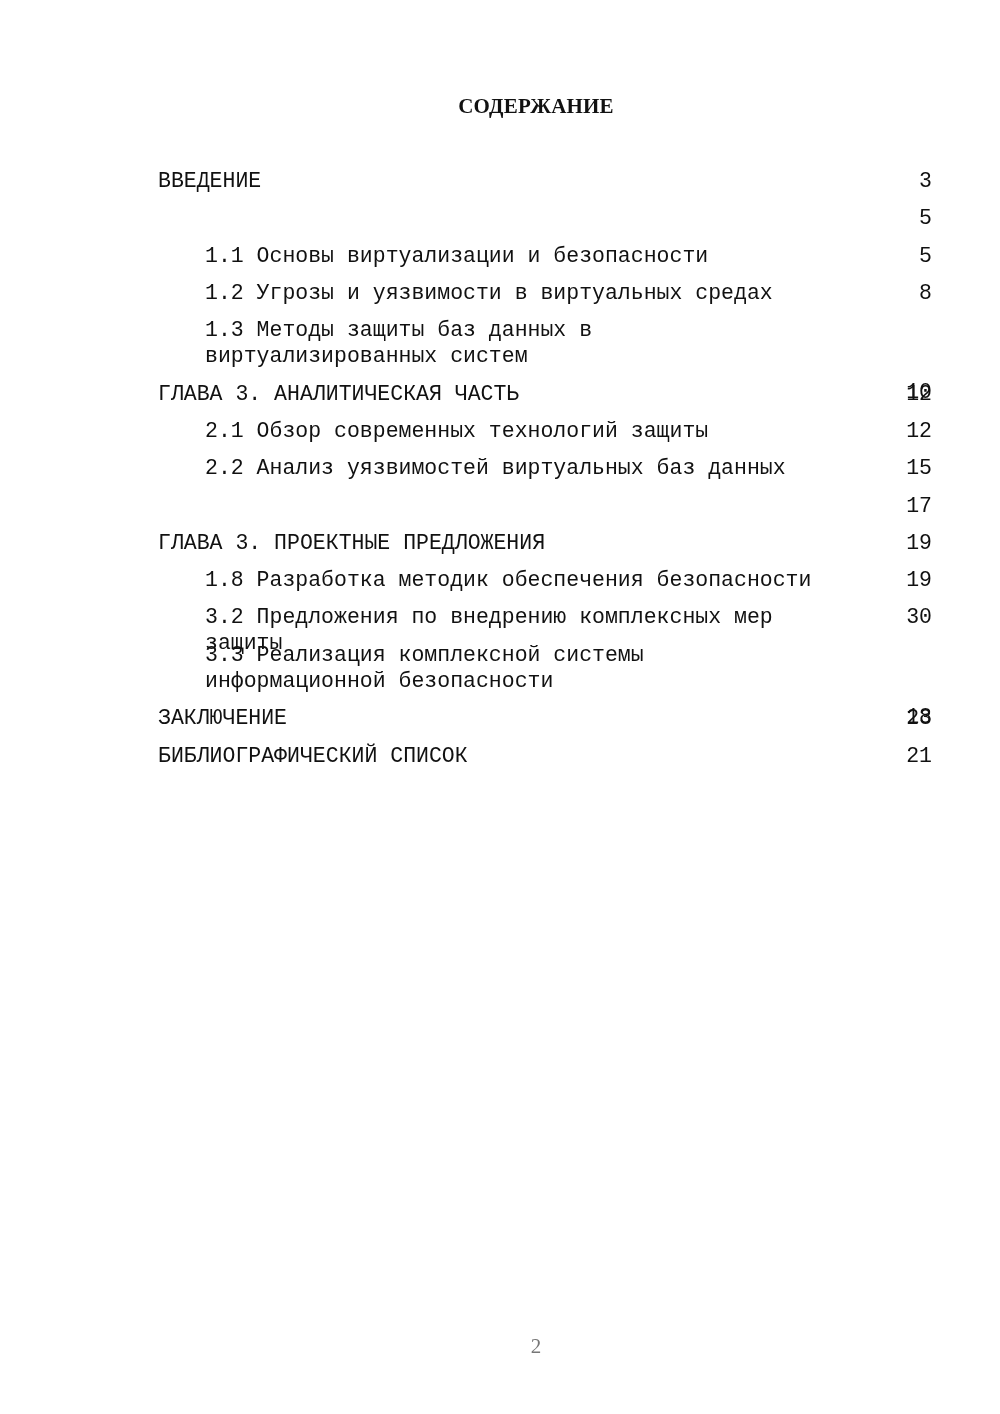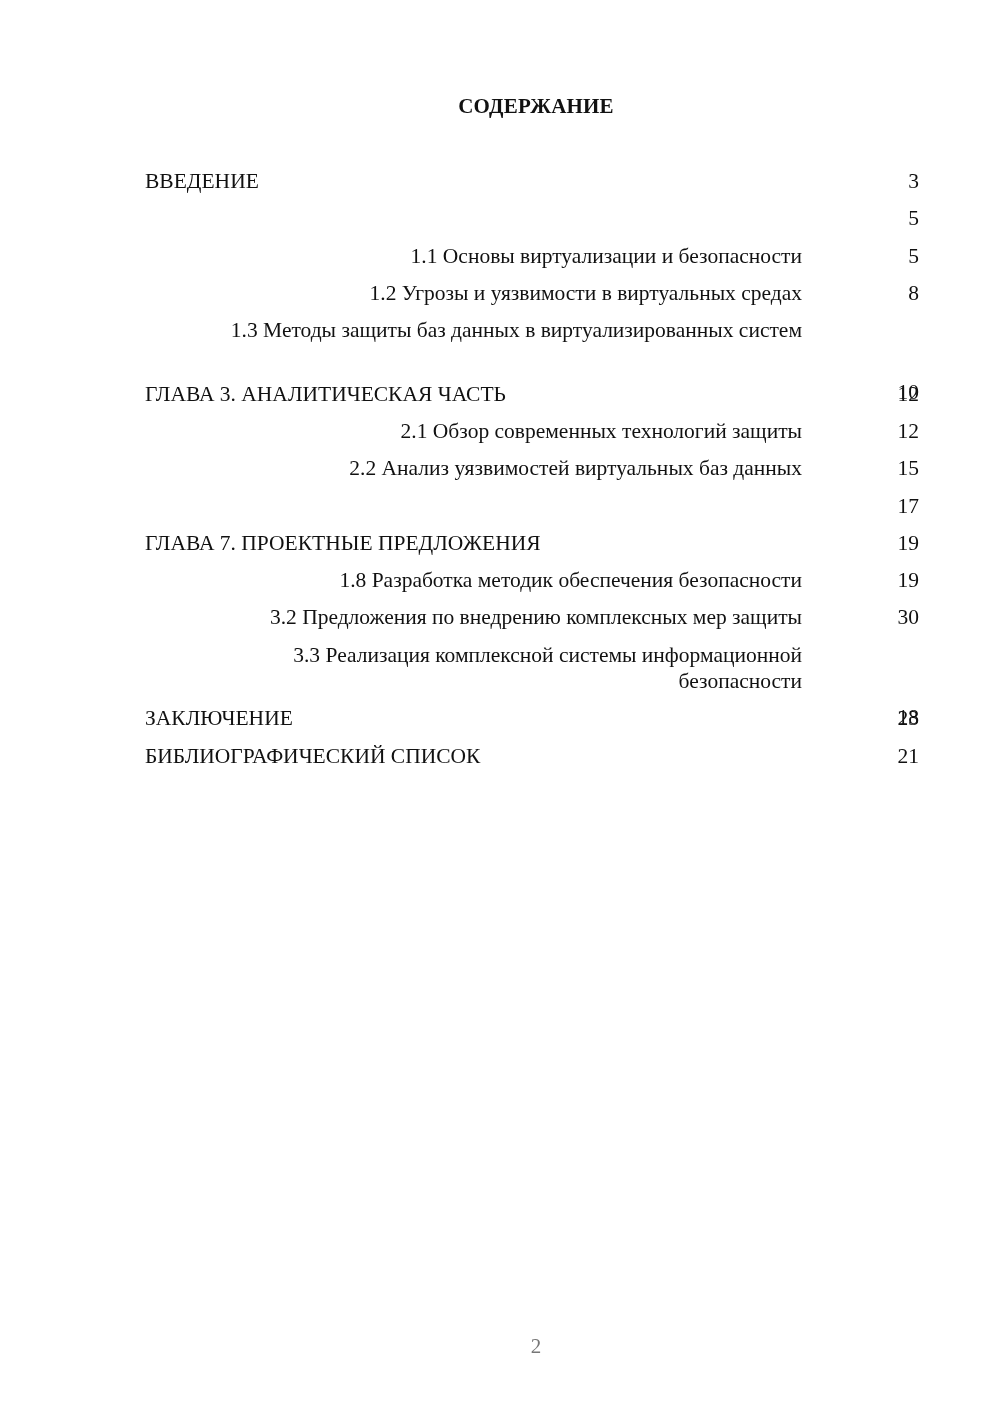--- a/index.html
+++ b/index.html
@@ -20,37 +20,38 @@
       left: 0;
       width: 1072px;
       top: 94px;
       text-align: center;
       font-weight: bold;
       font-size: 21px;
       letter-spacing: 0.2px;
     }
     .toc {
       position: absolute;
-      left: 145px;
+      left: 158px;
       top: 168px;
       width: 774px;
+      font-family: Liberation Mono, monospace;
     }
     .toc-row {
       position: relative;
       font-size: 21.5px;
       line-height: 26px;
     }
     .toc-row.single { height: 37.3px; }
     .toc-row.double { height: 63.5px; }
     .toc-row .text {
       display: block;
       width: 650px;
       line-height: 26px;
     }
-    .toc-row.level-2 .text { padding-left: 47px; width: 610px; text-align: right; }
+    .toc-row.level-2 .text { padding-left: 47px; width: 610px; }
     .toc-row .page {
       position: absolute;
       right: 0;
       text-align: right;
     }
     .toc-row.single .page { top: 0; }
     .toc-row.double .page { top: 26px; margin-top: 36px; }
     .page-number {
       position: absolute;
       left: 0;
@@ -95,21 +96,21 @@
     <span class="page">12</span>
   </div>
   <div class="toc-row level-2 single">
     <span class="text">2.2 Анализ уязвимостей виртуальных баз данных</span>
     <span class="page">15</span>
   </div>
   <div class="toc-row level-2 single">
     <span class="page">17</span>
   </div>
   <div class="toc-row level-1 single">
-    <span class="text">ГЛАВА 7. ПРОЕКТНЫЕ ПРЕДЛОЖЕНИЯ</span>
+    <span class="text">ГЛАВА 3. ПРОЕКТНЫЕ ПРЕДЛОЖЕНИЯ</span>
     <span class="page">19</span>
   </div>
   <div class="toc-row level-2 single">
     <span class="text">1.8 Разработка методик обеспечения безопасности</span>
     <span class="page">19</span>
   </div>
   <div class="toc-row level-2 single">
     <span class="text">3.2 Предложения по внедрению комплексных мер защиты</span>
     <span class="page">30</span>
   </div>

